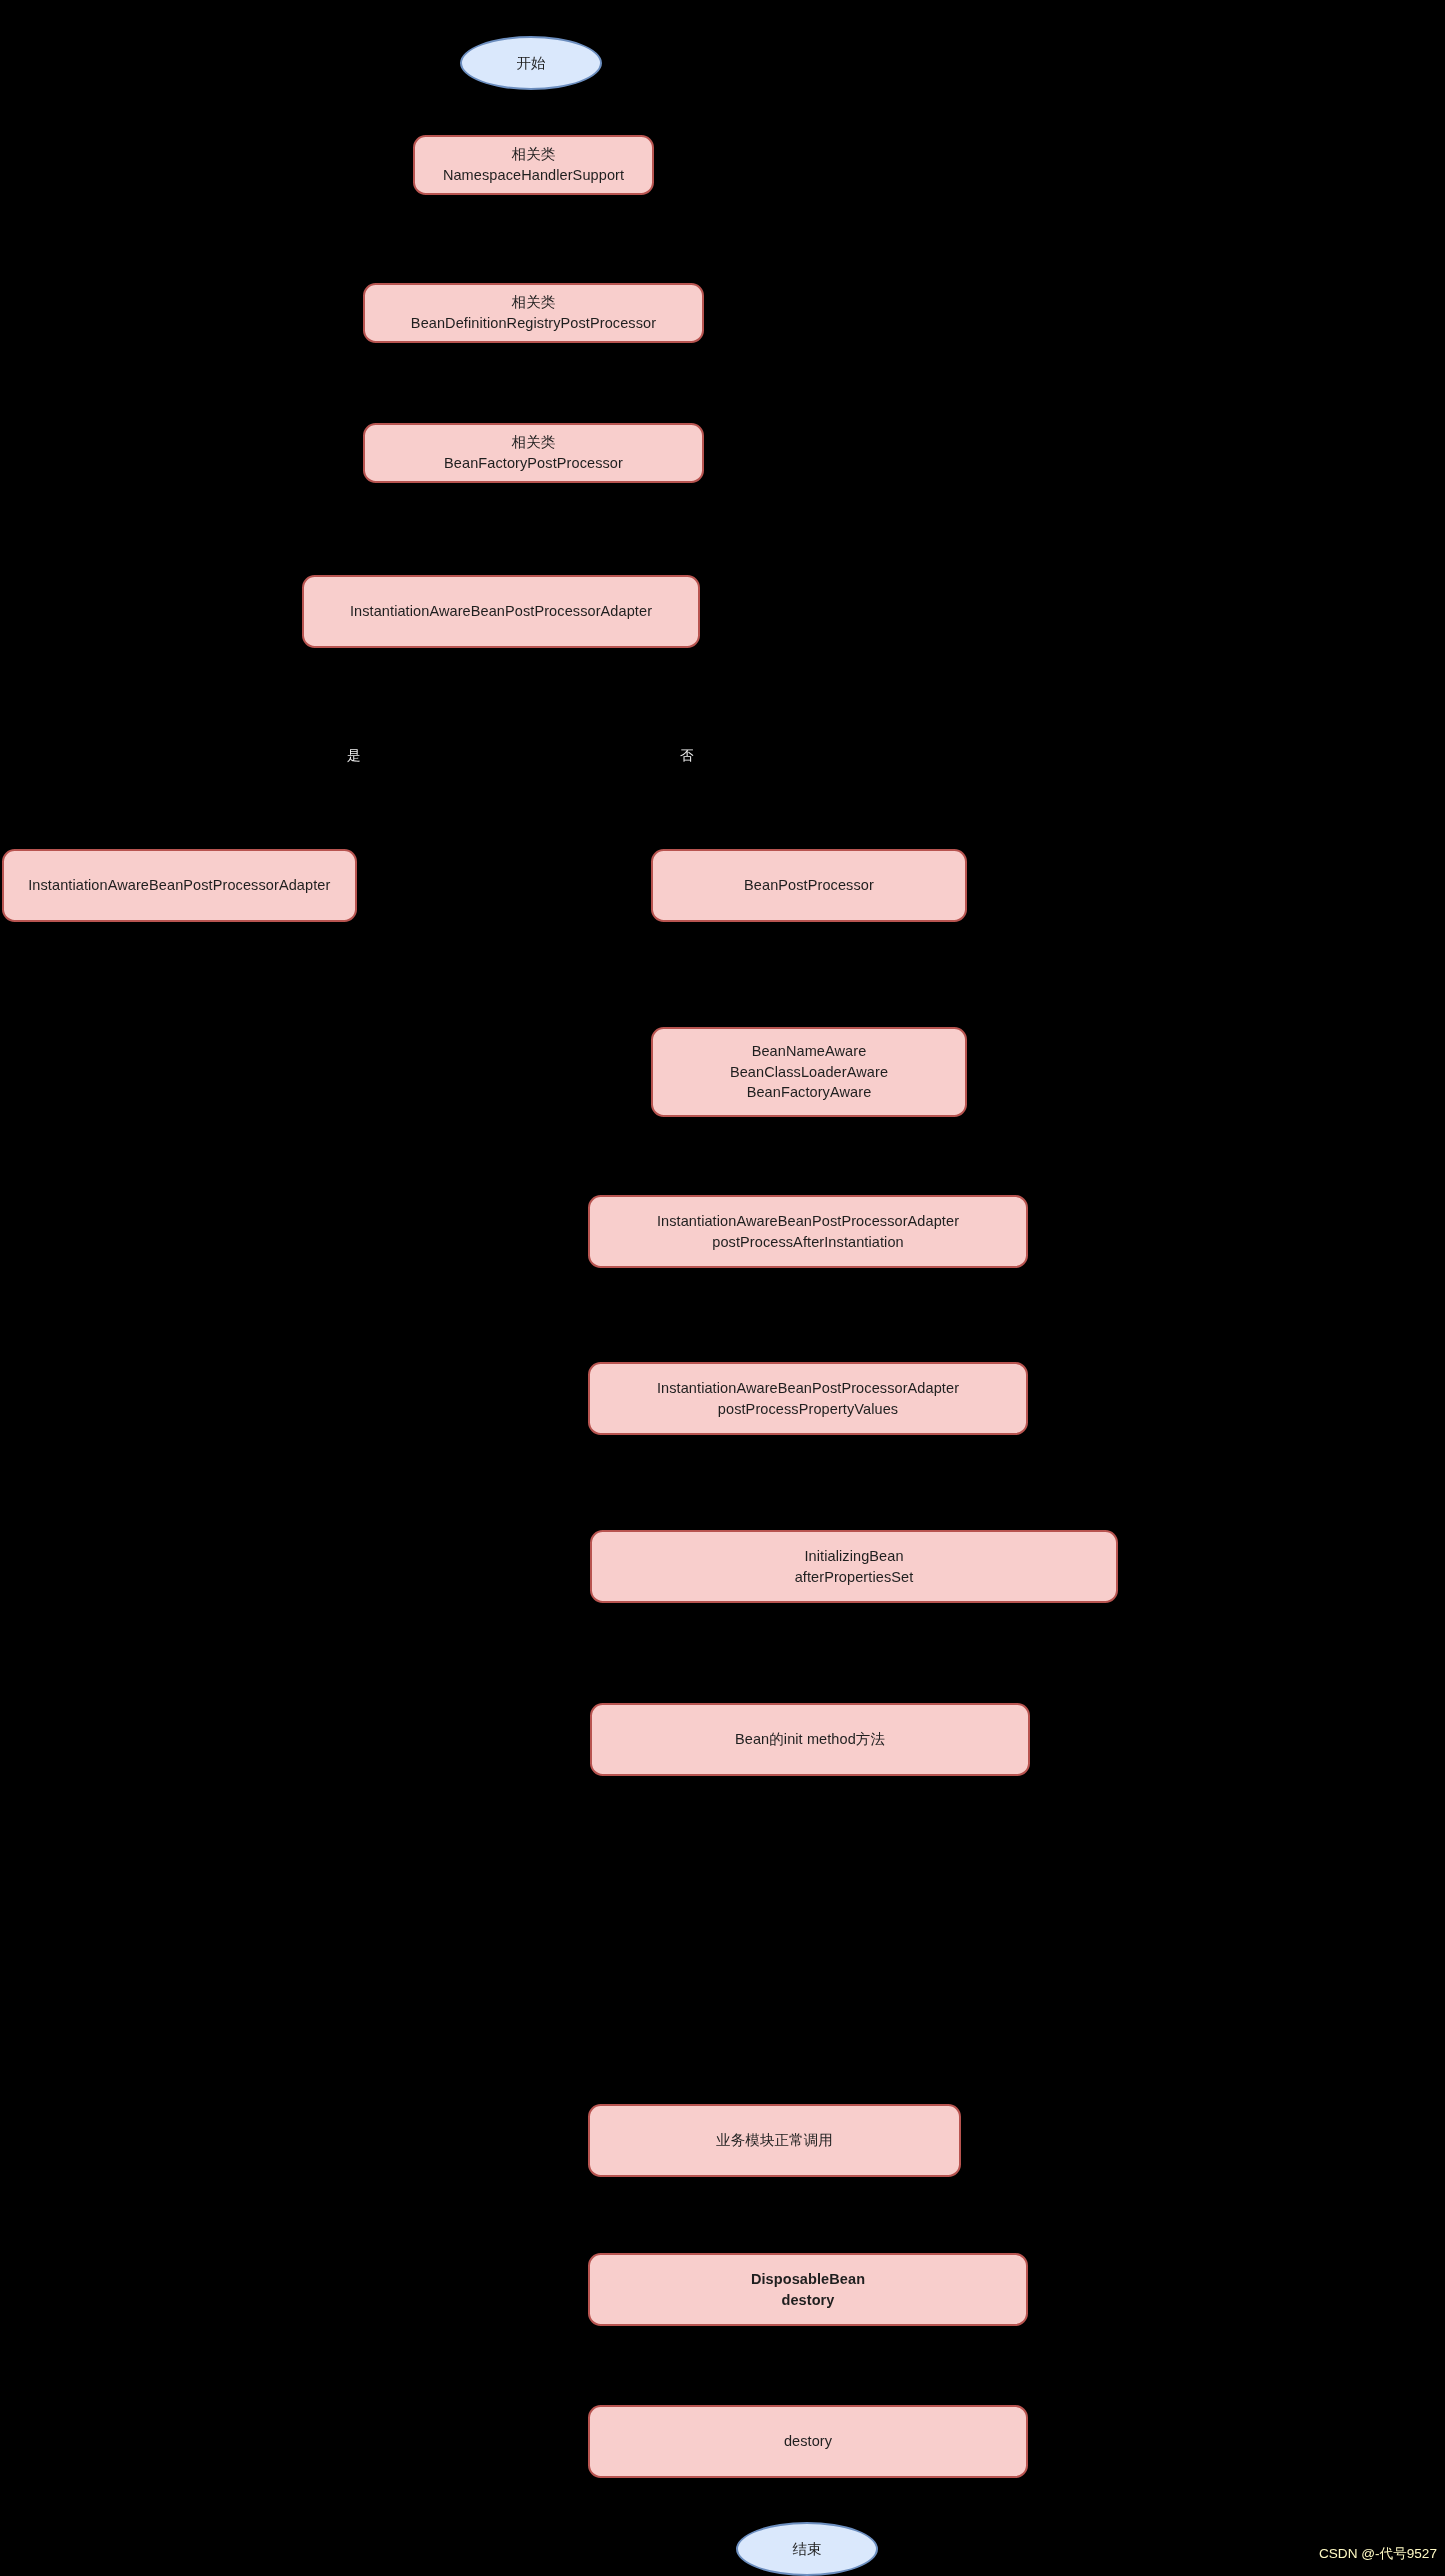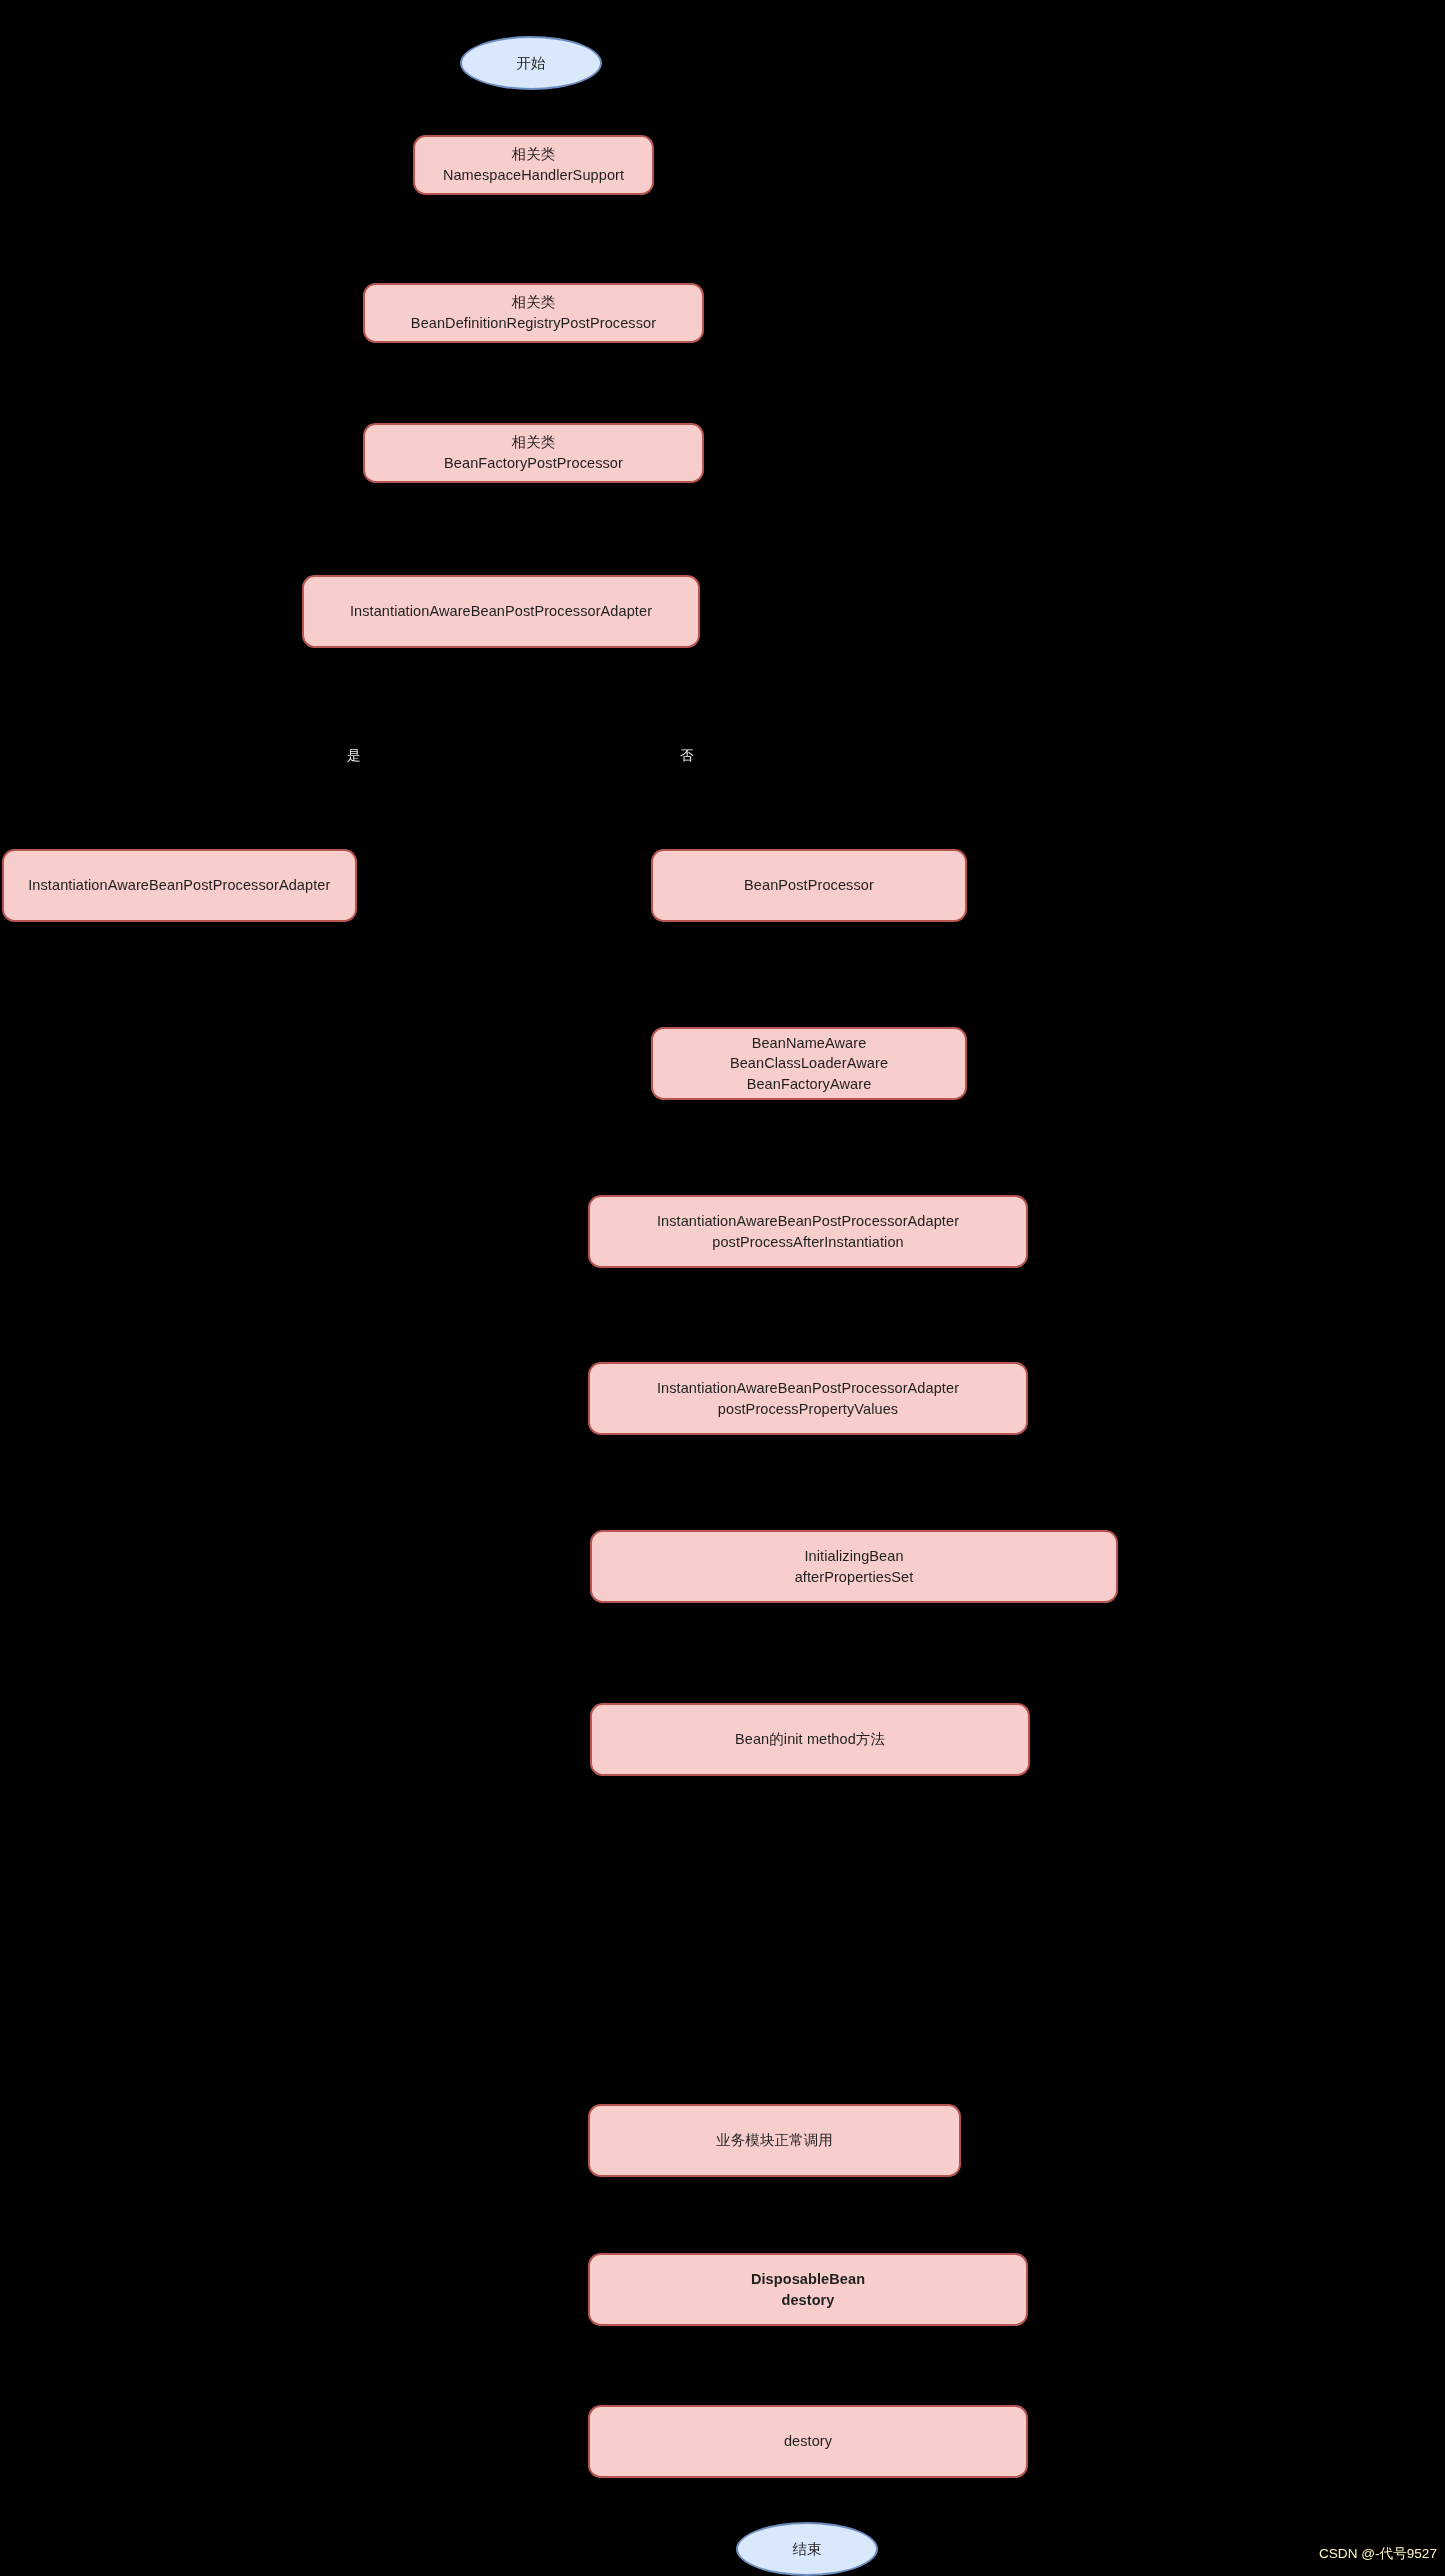--- a/index.html
+++ b/index.html
@@ -117,21 +117,21 @@
   </div>
 
   <div class="node process" style="left:1.8px; top:849px; width:355px; height:73px;">
     <span>InstantiationAwareBeanPostProcessorAdapter</span>
   </div>
 
   <div class="node process" style="left:651px; top:849px; width:316px; height:73px;">
     <span>BeanPostProcessor</span>
   </div>
 
-  <div class="node process" style="left:651px; top:1027px; width:316px; height:73px;">
+  <div class="node process" style="left:651px; top:1027px; width:316px; height:90px;">
     <span>BeanNameAware
 BeanClassLoaderAware
 BeanFactoryAware</span>
   </div>
 
   <div class="node process" style="left:588px; top:1195px; width:440px; height:73px;">
     <span>InstantiationAwareBeanPostProcessorAdapter
 postProcessAfterInstantiation</span>
   </div>
 

